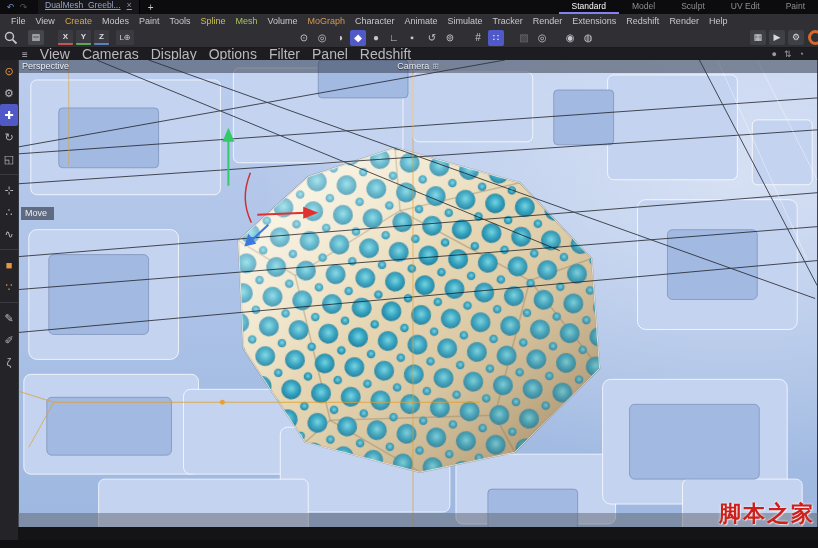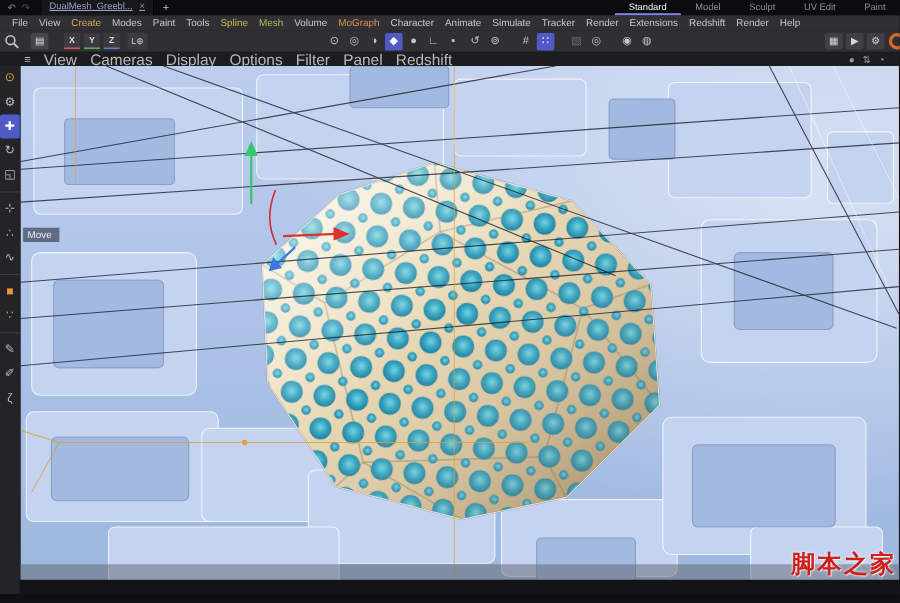--- a/index.html
+++ b/index.html
@@ -324,20 +324,26 @@
         <path d="M232,113 C225,131 225,146 233,163" stroke="#d03030" fill="none" stroke-width="1.5"></path>
         <line x1="210" y1="126" x2="210" y2="80" stroke="#35c868"></line>
         <polygon points="210,68 204,82 216,82" fill="#35c868"></polygon>
         <line x1="239" y1="155" x2="288" y2="153" stroke="#e03030"></line>
         <polygon points="300,153 285,147 285,159" fill="#e03030"></polygon>
         <line x1="250" y1="165" x2="234" y2="180" stroke="#3a78e0"></line>
         <polygon points="226,187 238,184 230,174" fill="#3a78e0"></polygon>
       </g>
     </svg>
 
+    <div class="vp-header">
+      <span class="vp-label">Perspective</span>
+      <span class="cam-label">
+        <span>Camera</span><span class="cam-icon">⊞</span>
+      </span>
+    </div>
     <div class="tool-hint">Move</div>
     <div class="vp-bottomband"></div>
     <div class="vp-bottomblack"></div>
 
     <div class="watermark">
       <div class="wm-title">脚本之家</div>
     </div>
   </div>
 
   <div class="bottom-strip"></div>

